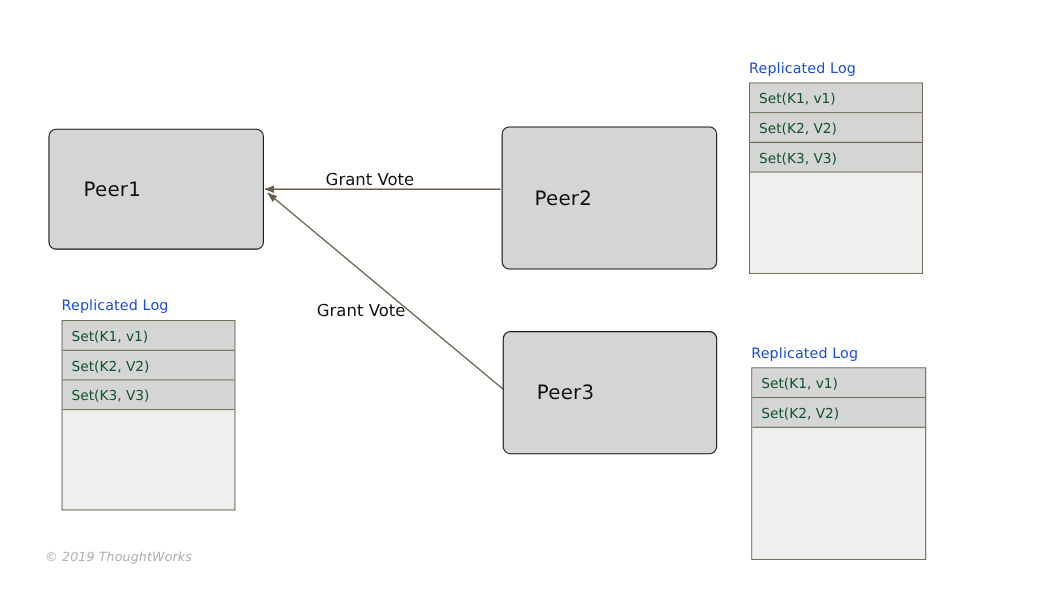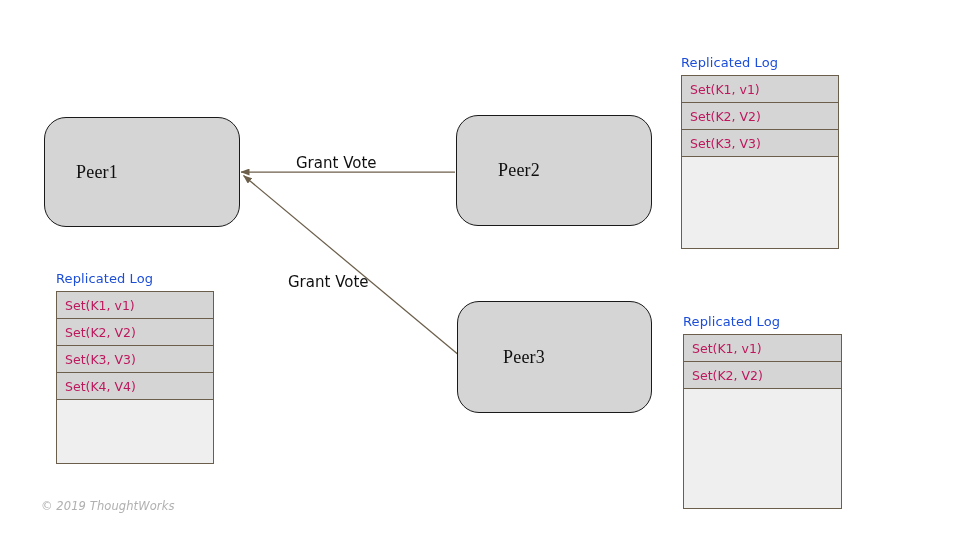--- a/index.html
+++ b/index.html
@@ -22,24 +22,23 @@
     top: 0;
     width: 960px;
     height: 540px;
     pointer-events: none;
   }
   .peer-node {
     position: absolute;
     box-sizing: border-box;
     background: #d5d5d5;
     border: 1.3px solid #1a1a1a;
-    border-radius: 22px;
+    border-radius: 7px;
     display: flex;
     align-items: center;
-    font-family: Liberation Serif, serif;
   }
   .peer-label {
     font-size: 18px;
     color: #0f0f0f;
     letter-spacing: 0.2px;
     white-space: nowrap;
   }
   .log-group {
     position: absolute;
   }
@@ -59,21 +58,21 @@
   }
   .log-row {
     box-sizing: border-box;
     height: 27px;
     background: #d5d5d5;
     border-bottom: 1.3px solid #6b5f4b;
     display: flex;
     align-items: center;
     padding-left: 8px;
     font-size: 12.5px;
-    color: #be185d;
+    color: #14532d;
     white-space: nowrap;
   }
   .log-filler {
     flex: 1 1 auto;
     background: #efefef;
   }
   .edge-label {
     position: absolute;
     font-size: 15px;
     color: #101010;
@@ -103,26 +102,26 @@
 
     <line x1="455" y1="172" x2="241" y2="172" stroke="#6b5f4b" stroke-width="1.25" marker-end="url(#arrowhead)"></line>
 
     <line x1="466" y1="361" x2="243.5" y2="175.5" stroke="#6b5f4b" stroke-width="1.25" marker-end="url(#arrowhead)"></line>
   </svg>
 
   <div class="peer-node" style="left:44px; top:117px; width:196px; height:110px;">
     <span class="peer-label" style="margin-left:31px;">Peer1</span>
   </div>
 
-  <div class="peer-node" style="left:456px; top:115px; width:196px; height:111px;padding-left:12px;">
+  <div class="peer-node" style="left:456px; top:115px; width:196px; height:130px;">
     <span class="peer-label" style="margin-left:29px;">Peer2</span>
   </div>
 
   <div class="peer-node" style="left:457px; top:301px; width:195px; height:112px;">
-    <span class="peer-label" style="margin-left:45px;">Peer3</span>
+    <span class="peer-label" style="margin-left:30px;">Peer3</span>
   </div>
 
   <div class="edge-label" style="left:296px; top:154px;">Grant Vote</div>
 
   <div class="edge-label" style="left:288px; top:273px;">Grant Vote</div>
 
   <div class="log-group" style="left:681px; top:55px;">
     <div class="log-title">Replicated Log</div>
     <div class="log-table" style="width:158px; height:174px;">
       <div class="log-row">Set(K1, v1)</div>
@@ -131,21 +130,20 @@
       <div class="log-filler"></div>
     </div>
   </div>
 
   <div class="log-group" style="left:56px; top:271px;">
     <div class="log-title">Replicated Log</div>
     <div class="log-table" style="width:158px; height:173px;">
       <div class="log-row">Set(K1, v1)</div>
       <div class="log-row">Set(K2, V2)</div>
       <div class="log-row">Set(K3, V3)</div>
-      <div class="log-row">Set(K4, V4)</div>
       <div class="log-filler"></div>
     </div>
   </div>
 
   <div class="log-group" style="left:683px; top:314px;">
     <div class="log-title">Replicated Log</div>
     <div class="log-table" style="width:159px; height:175px;">
       <div class="log-row">Set(K1, v1)</div>
       <div class="log-row">Set(K2, V2)</div>
       <div class="log-filler"></div>

